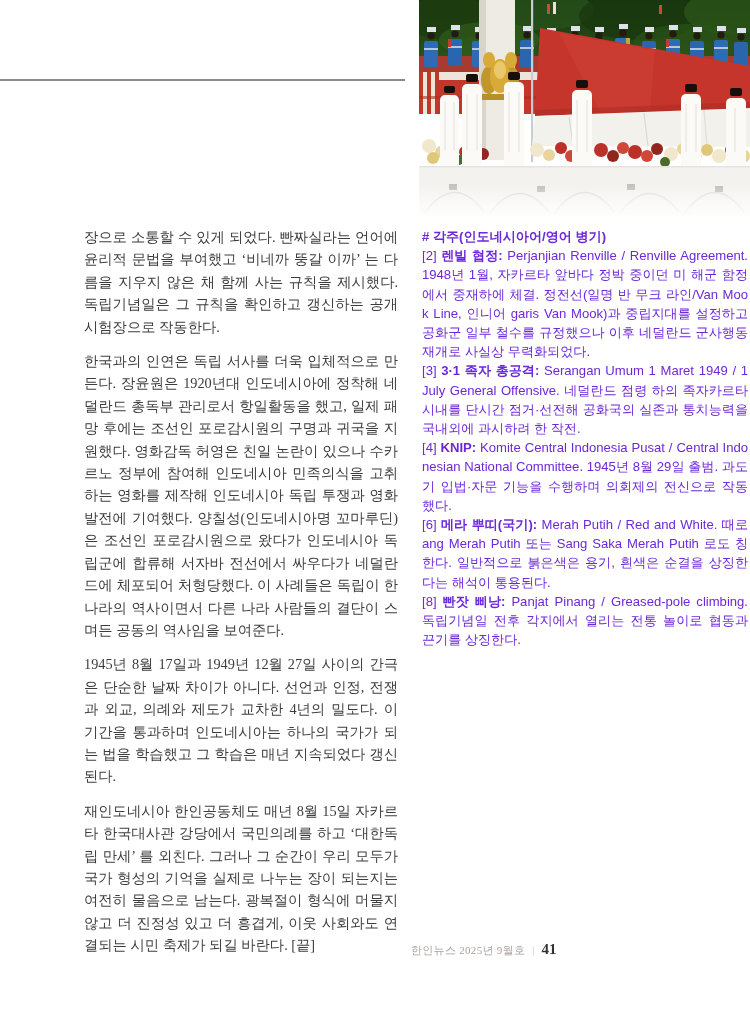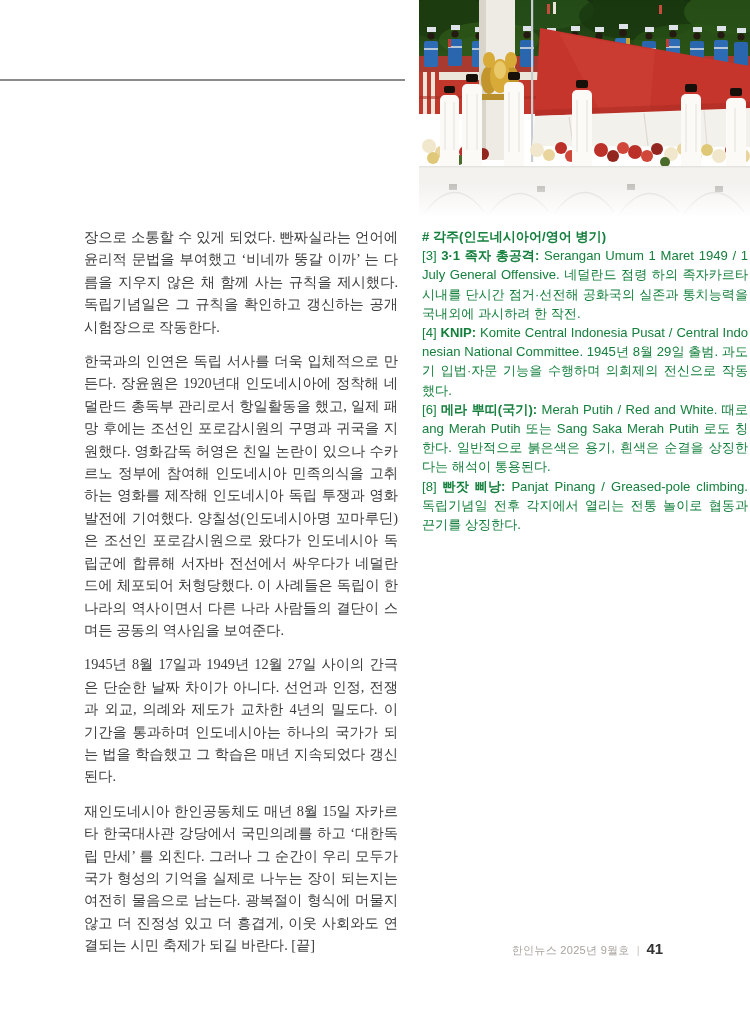--- a/index.html
+++ b/index.html
@@ -18,31 +18,31 @@
   .left-col {
     position:absolute; left:84px; top:226px; width:314px;
     color:#3c3c3c;
     font-family:"Liberation Serif","DejaVu Serif",serif;
     font-size:14.3px; line-height:22.4px;
     text-align:justify; word-break:break-all;
   }
   .left-col p { margin:0 0 12px 0; }
   .fn-col {
     position:absolute; left:422px; top:227px; width:326px;
-    color:#15803d;
+    color:#6d28d9;
     font-family:"Liberation Sans","DejaVu Sans",sans-serif;
     font-size:13.1px; line-height:19.2px;
     text-align:justify; word-break:break-all;
   }
   .fn-header { margin:0; font-weight:bold; }
   .fn { margin:0; }
   .fn-term { font-weight:bold; }
   .footer {
-    position:absolute; left:424px; top:940px; width:327px;
-    text-align:center; white-space:nowrap;
+    position:absolute; left:411px; top:940px; width:327px;
+    text-align:left; white-space:nowrap;font-family:Liberation Serif, serif;
   }
   .footer-issue { color:#a9a29c; font-size:11px; letter-spacing:0.3px; }
   .footer-divider { color:#c9c4bf; font-size:11px; margin:0 7px; }
   .footer-page { color:#333333; font-size:15px; font-weight:bold; }
 </style>
 </head>
 <body>
 
 <div class="page">
 
@@ -281,20 +281,21 @@
 
   <div class="left-col">
     <p>장으로 소통할 수 있게 되었다. 빤짜실라는 언어에 윤리적 문법을 부여했고 ‘비네까 뚱갈 이까’ 는 다름을 지우지 않은 채 함께 사는 규칙을 제시했다. 독립기념일은 그 규칙을 확인하고 갱신하는 공개 시험장으로 작동한다.</p>
     <p>한국과의 인연은 독립 서사를 더욱 입체적으로 만든다. 장윤원은 1920년대 인도네시아에 정착해 네덜란드 총독부 관리로서 항일활동을 했고, 일제 패망 후에는 조선인 포로감시원의 구명과 귀국을 지원했다. 영화감독 허영은 친일 논란이 있으나 수카르노 정부에 참여해 인도네시아 민족의식을 고취하는 영화를 제작해 인도네시아 독립 투쟁과 영화 발전에 기여했다. 양칠성(인도네시아명 꼬마루딘)은 조선인 포로감시원으로 왔다가 인도네시아 독립군에 합류해 서자바 전선에서 싸우다가 네덜란드에 체포되어 처형당했다. 이 사례들은 독립이 한 나라의 역사이면서 다른 나라 사람들의 결단이 스며든 공동의 역사임을 보여준다.</p>
     <p>1945년 8월 17일과 1949년 12월 27일 사이의 간극은 단순한 날짜 차이가 아니다. 선언과 인정, 전쟁과 외교, 의례와 제도가 교차한 4년의 밀도다. 이 기간을 통과하며 인도네시아는 하나의 국가가 되는 법을 학습했고 그 학습은 매년 지속되었다 갱신된다.</p>
     <p>재인도네시아 한인공동체도 매년 8월 15일 자카르타 한국대사관 강당에서 국민의례를 하고 ‘대한독립 만세’ 를 외친다. 그러나 그 순간이 우리 모두가 국가 형성의 기억을 실제로 나누는 장이 되는지는 여전히 물음으로 남는다. 광복절이 형식에 머물지 않고 더 진정성 있고 더 흥겹게, 이웃 사회와도 연결되는 시민 축제가 되길 바란다. [끝]</p>
   </div>
 
   <div class="fn-col">
     <p class="fn-header"># 각주(인도네시아어/영어 병기)</p>
+    <p class="fn"><span class="fn-label">[2] </span><b class="fn-term">렌빌 협정:</b><span class="fn-text"> Perjanjian Renville / Renville Agreement. 1948년 1월, 자카르타 앞바다 정박 중이던 미 해군 함정에서 중재하에 체결. 정전선(일명 반 무크 라인/Van Mook Line, 인니어 garis Van Mook)과 중립지대를 설정하고 공화군 일부 철수를 규정했으나 이후 네덜란드 군사행동 재개로 사실상 무력화되었다.</span></p>
     <p class="fn"><span class="fn-label">[3] </span><b class="fn-term">3·1 족자 총공격:</b><span class="fn-text"> Serangan Umum 1 Maret 1949 / 1 July General Offensive. 네덜란드 점령 하의 족자카르타 시내를 단시간 점거·선전해 공화국의 실존과 통치능력을 국내외에 과시하려 한 작전.</span></p>
     <p class="fn"><span class="fn-label">[4] </span><b class="fn-term">KNIP:</b><span class="fn-text"> Komite Central Indonesia Pusat / Central Indonesian National Committee. 1945년 8월 29일 출범. 과도기 입법·자문 기능을 수행하며 의회제의 전신으로 작동했다.</span></p>
     <p class="fn"><span class="fn-label">[6] </span><b class="fn-term">메라 뿌띠(국기):</b><span class="fn-text"> Merah Putih / Red and White. 때로 ang Merah Putih 또는 Sang Saka Merah Putih 로도 칭한다. 일반적으로 붉은색은 용기, 흰색은 순결을 상징한다는 해석이 통용된다.</span></p>
     <p class="fn"><span class="fn-label">[8] </span><b class="fn-term">빤잣 삐낭:</b><span class="fn-text"> Panjat Pinang / Greased-pole climbing. 독립기념일 전후 각지에서 열리는 전통 놀이로 협동과 끈기를 상징한다.</span></p>
   </div>
 
   <div class="footer">
     <span class="footer-issue">한인뉴스 2025년 9월호</span><span class="footer-divider">|</span><span class="footer-page">41</span>
   </div>
 

